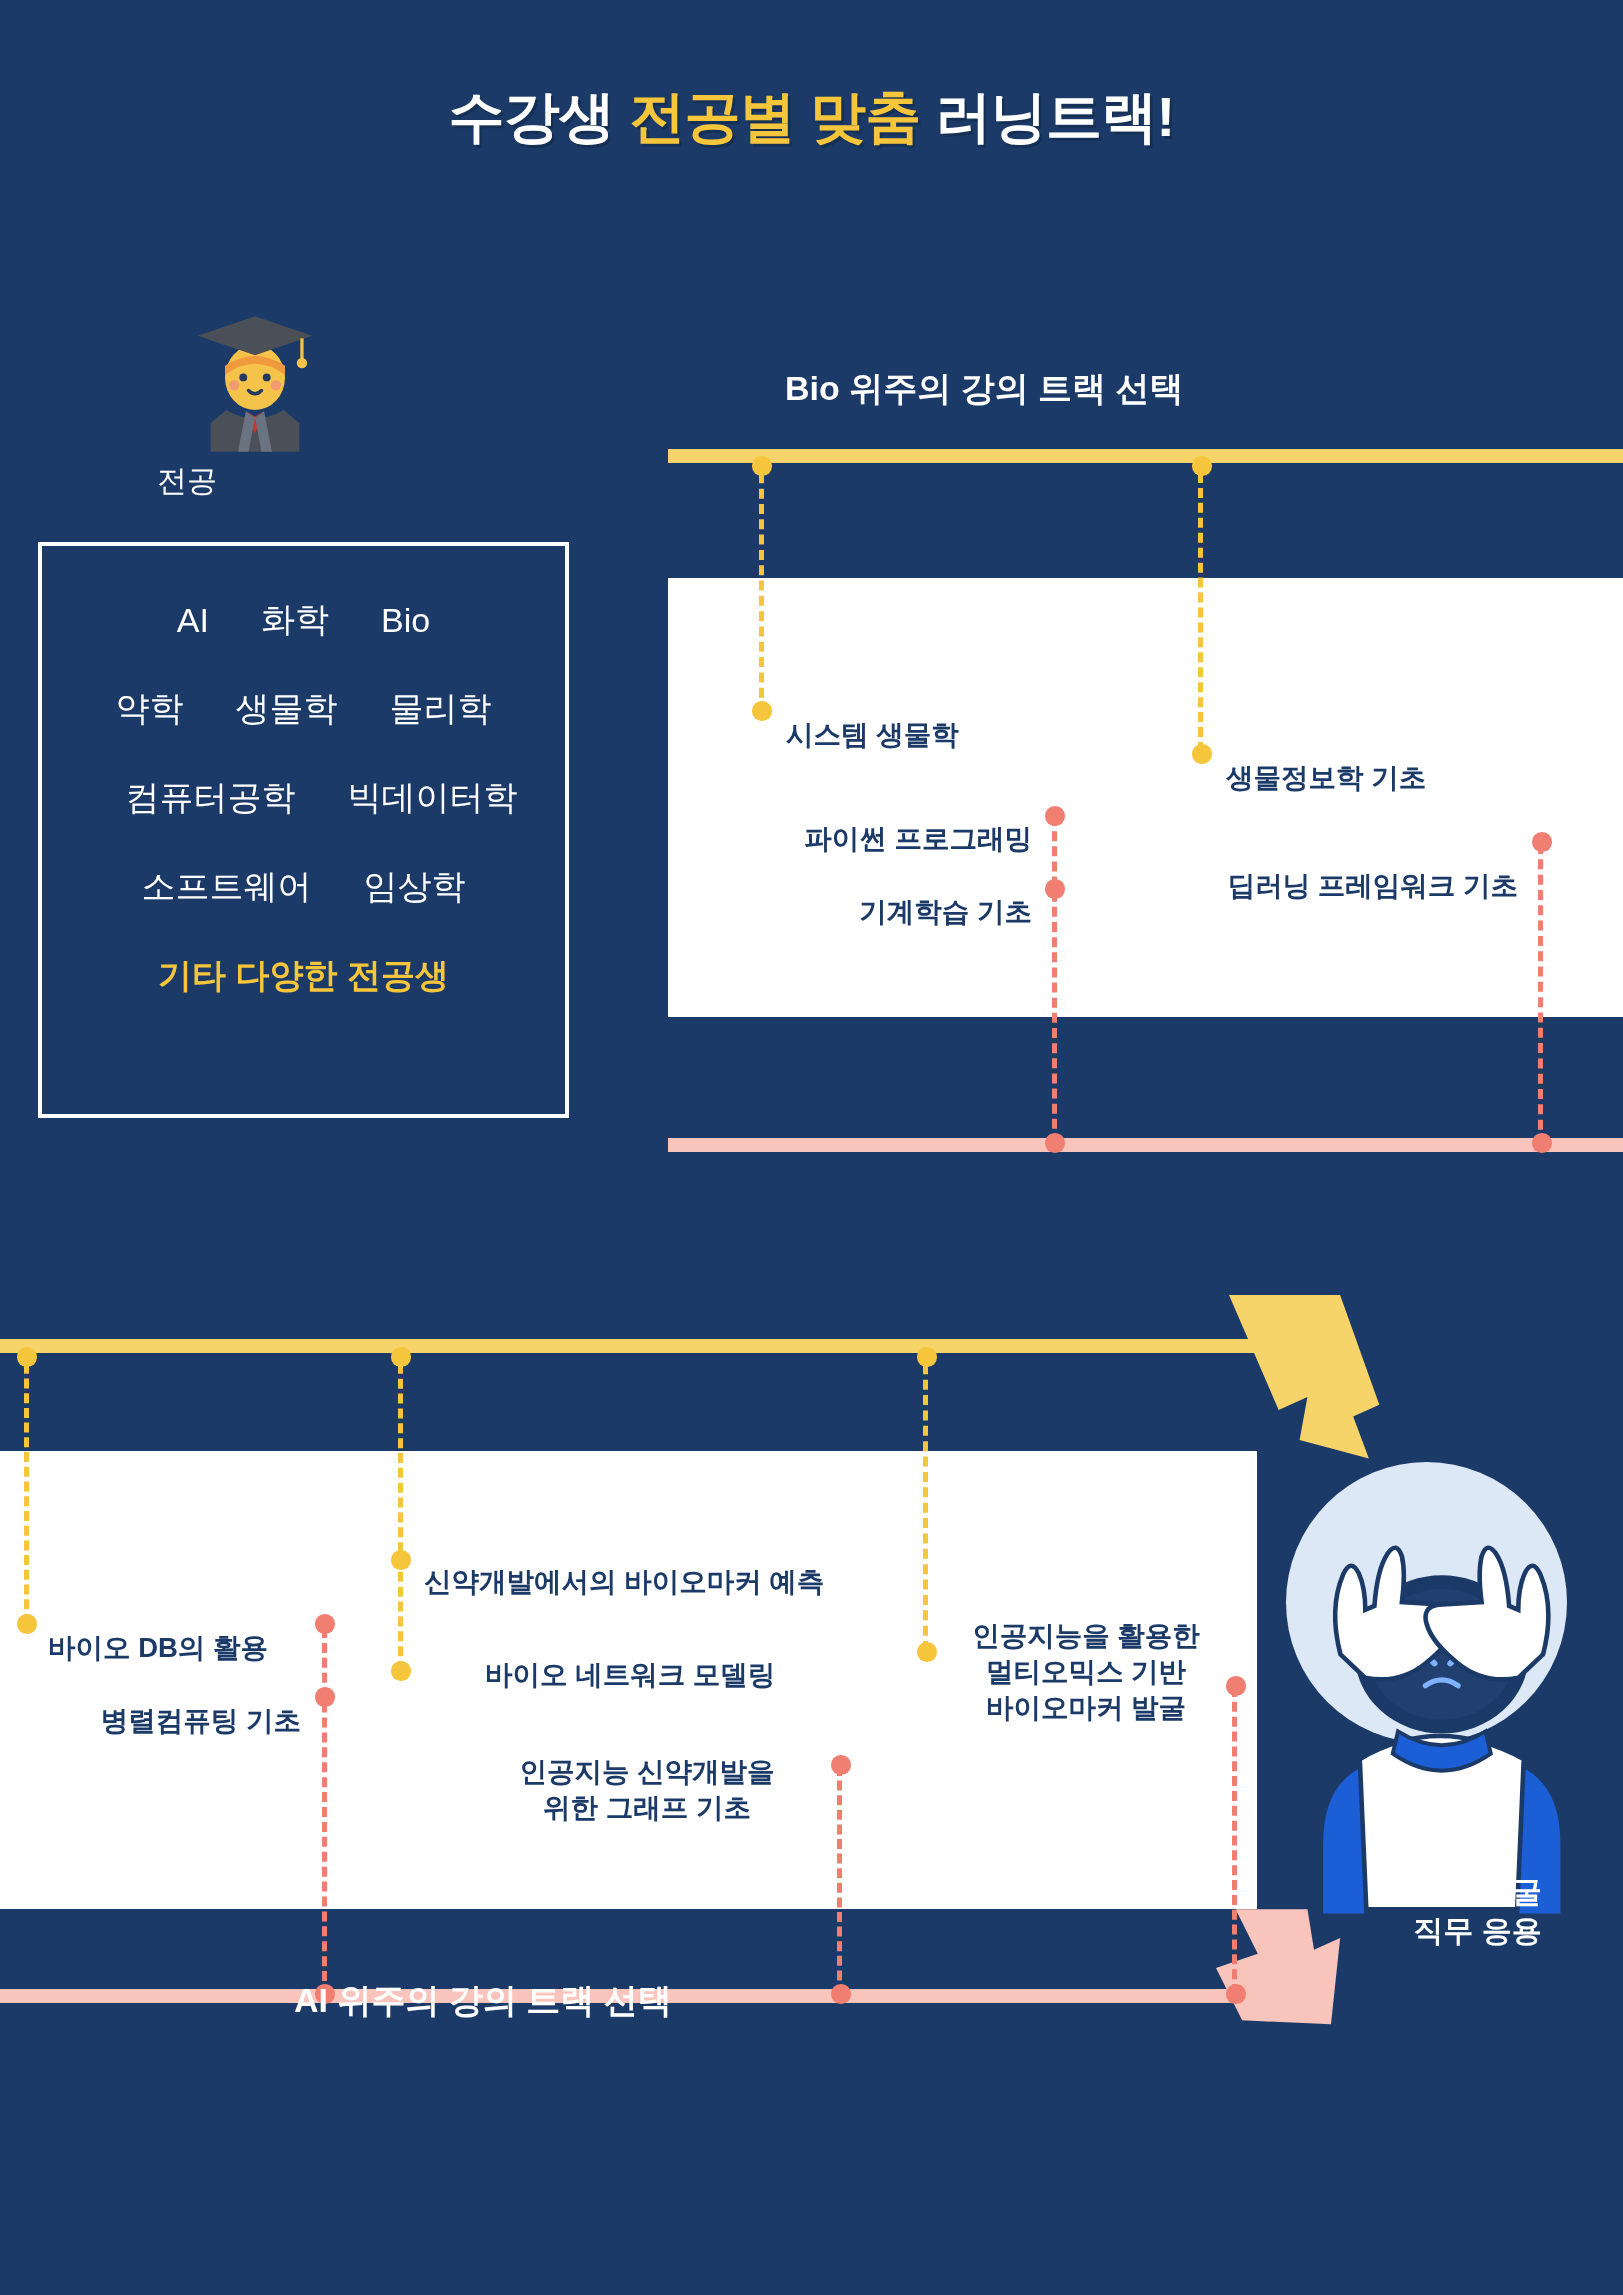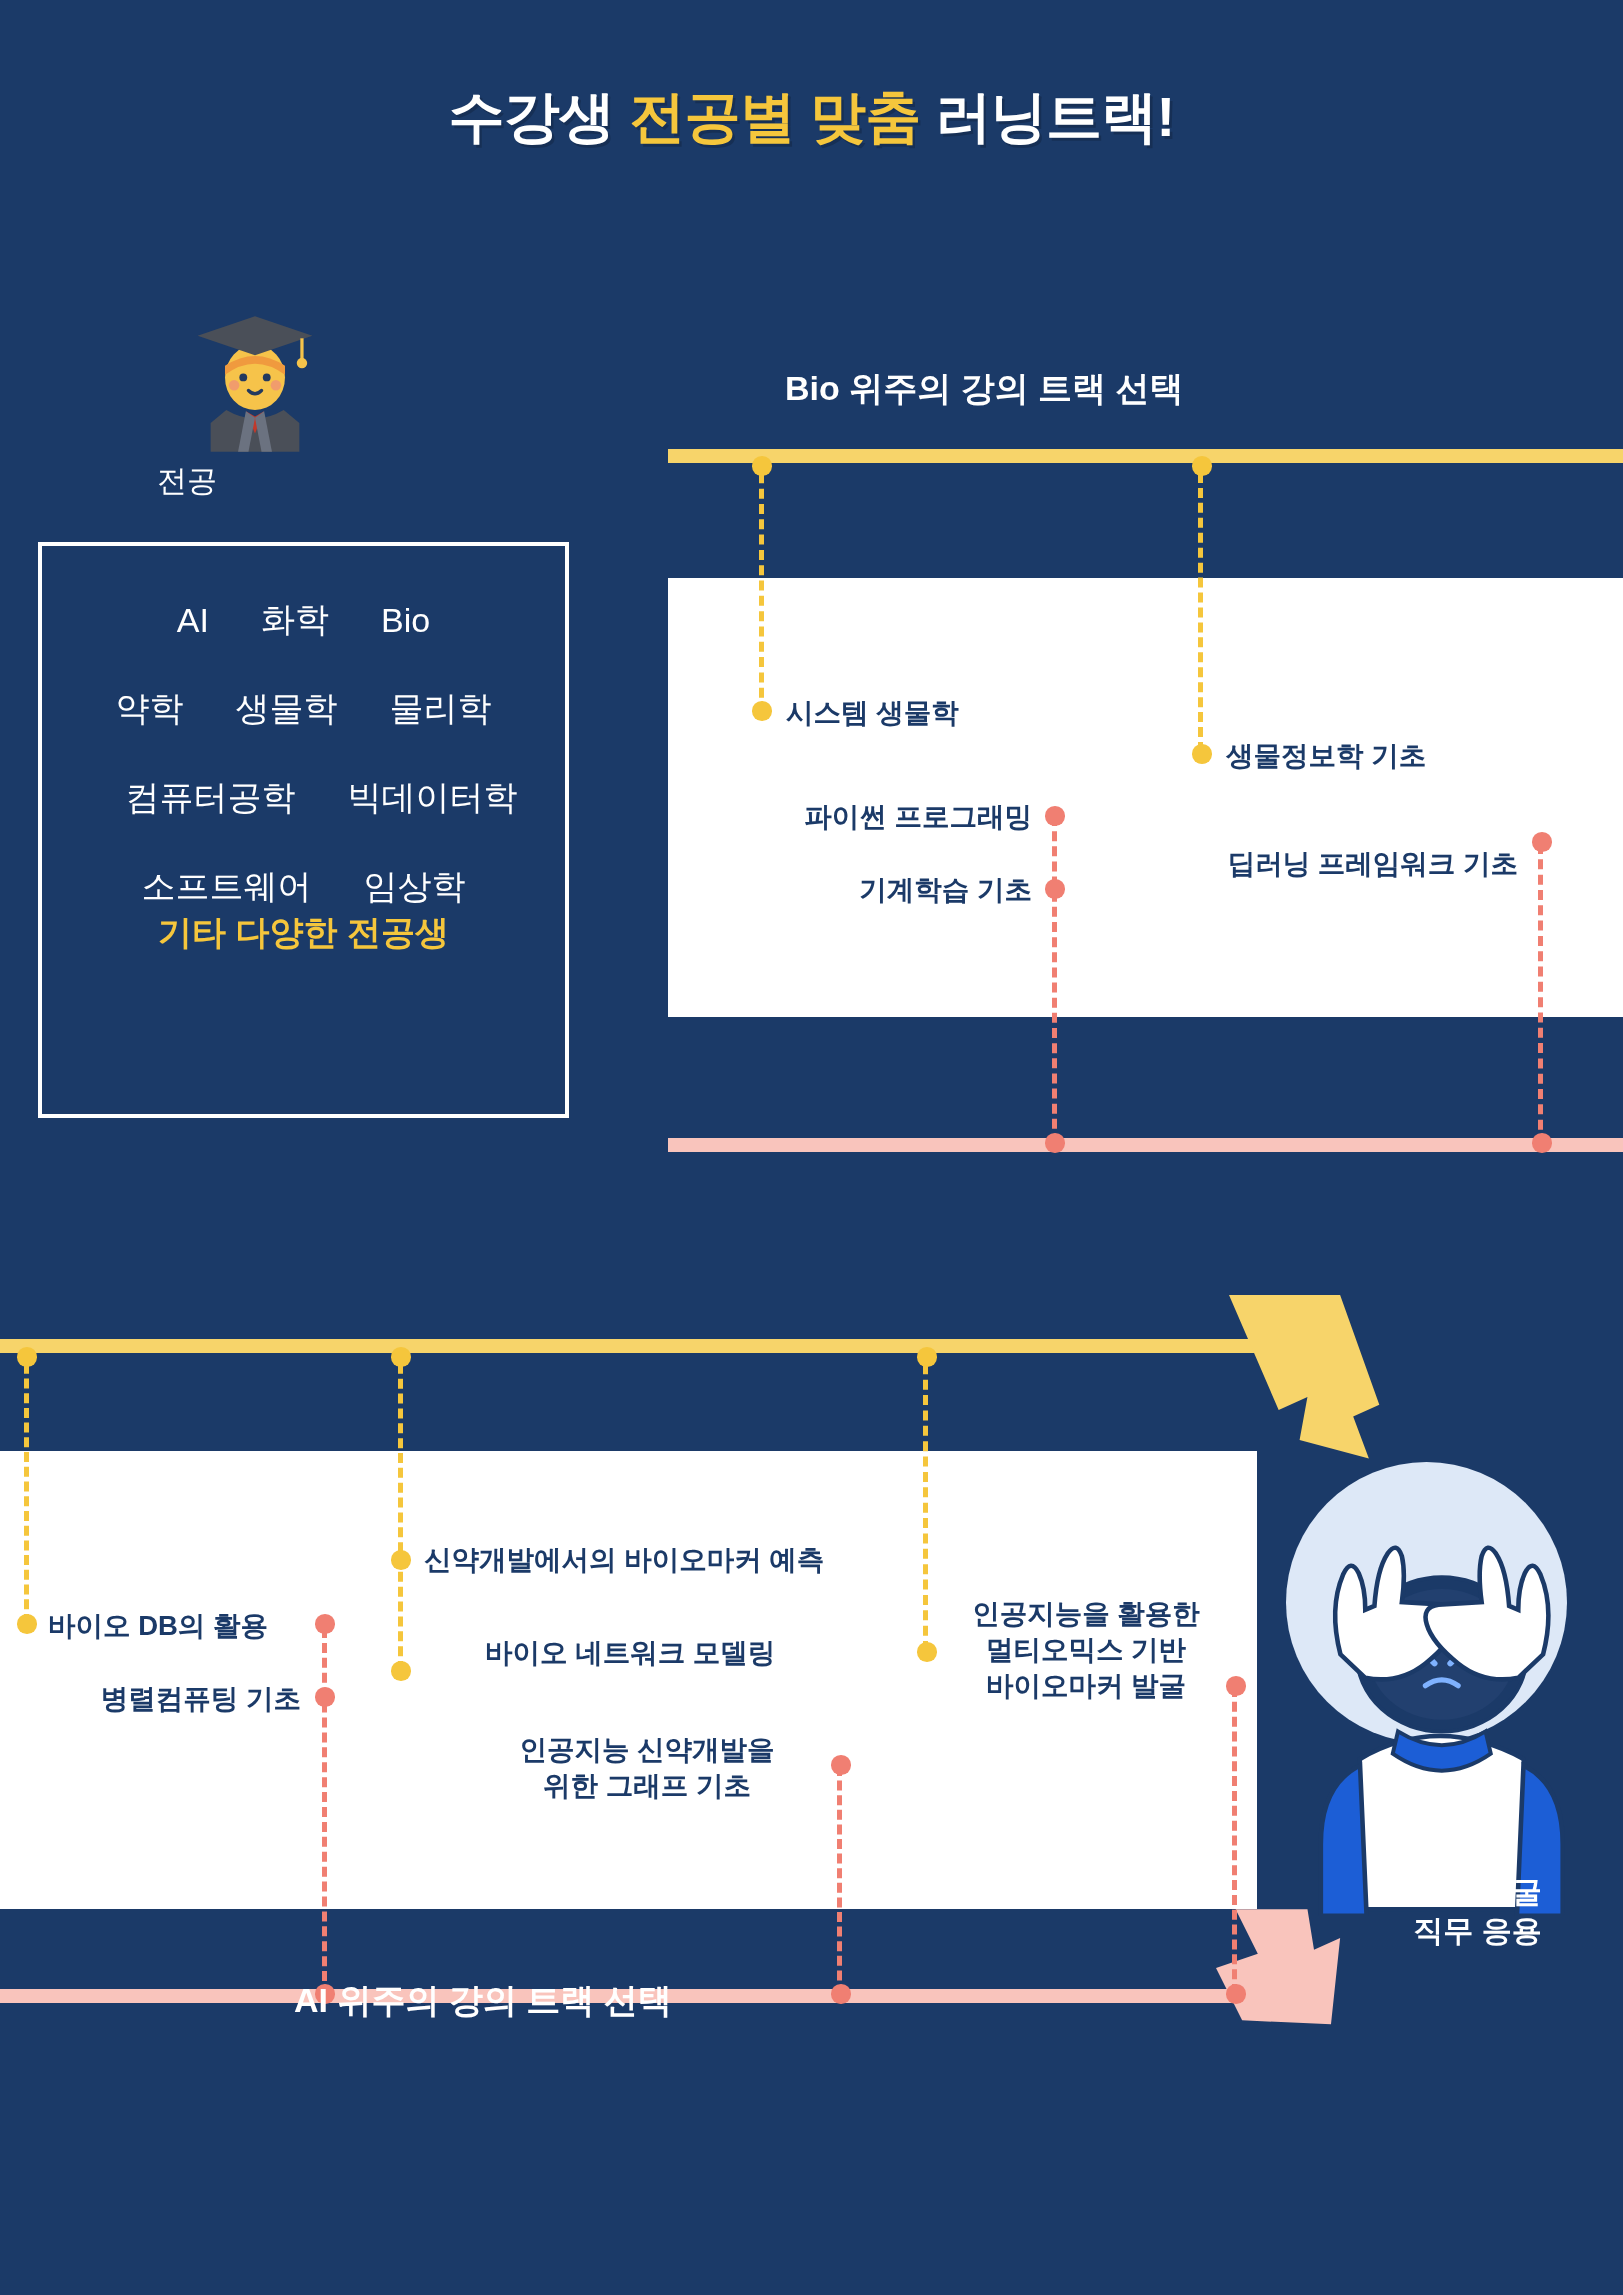--- a/index.html
+++ b/index.html
@@ -69,21 +69,21 @@
     display: flex;
     justify-content: center;
     align-items: center;
     gap: 52px;
     margin-top: 0;
   }
   .major-box .row.r1 { margin-top: 51px; }
   .major-box .row.r2 { margin-top: 43px; }
   .major-box .row.r3 { margin-top: 43px; padding-left: 36px; }
   .major-box .row.r4 { margin-top: 43px; }
-  .major-box .row.r5 { }
+  .major-box .row.r5 { margin-top: 43px; }
   .major-item {
     font-size: 34px;
     color: #ffffff;
     white-space: nowrap;
   }
   .major-item.accent { color: #f5c63c; font-weight: bold; }
 
   
   .panel-white {
     position: absolute;
@@ -116,20 +116,21 @@
   }
   .dot.pink { background: #f07f72; }
 
   .lbl {
     position: absolute;
     font-size: 27.5px;
     color: #1b3a68;
     font-weight: bold;
     white-space: nowrap;
     line-height: 1.3;
+    margin-top: 22px;
   }
   .lbl.ctr { text-align: center; }
   .lbl.rt  { text-align: right; }
 
   .track-title {
     position: absolute;
     font-size: 34px;
     font-weight: bold;
     color: #ffffff;
     white-space: nowrap;

